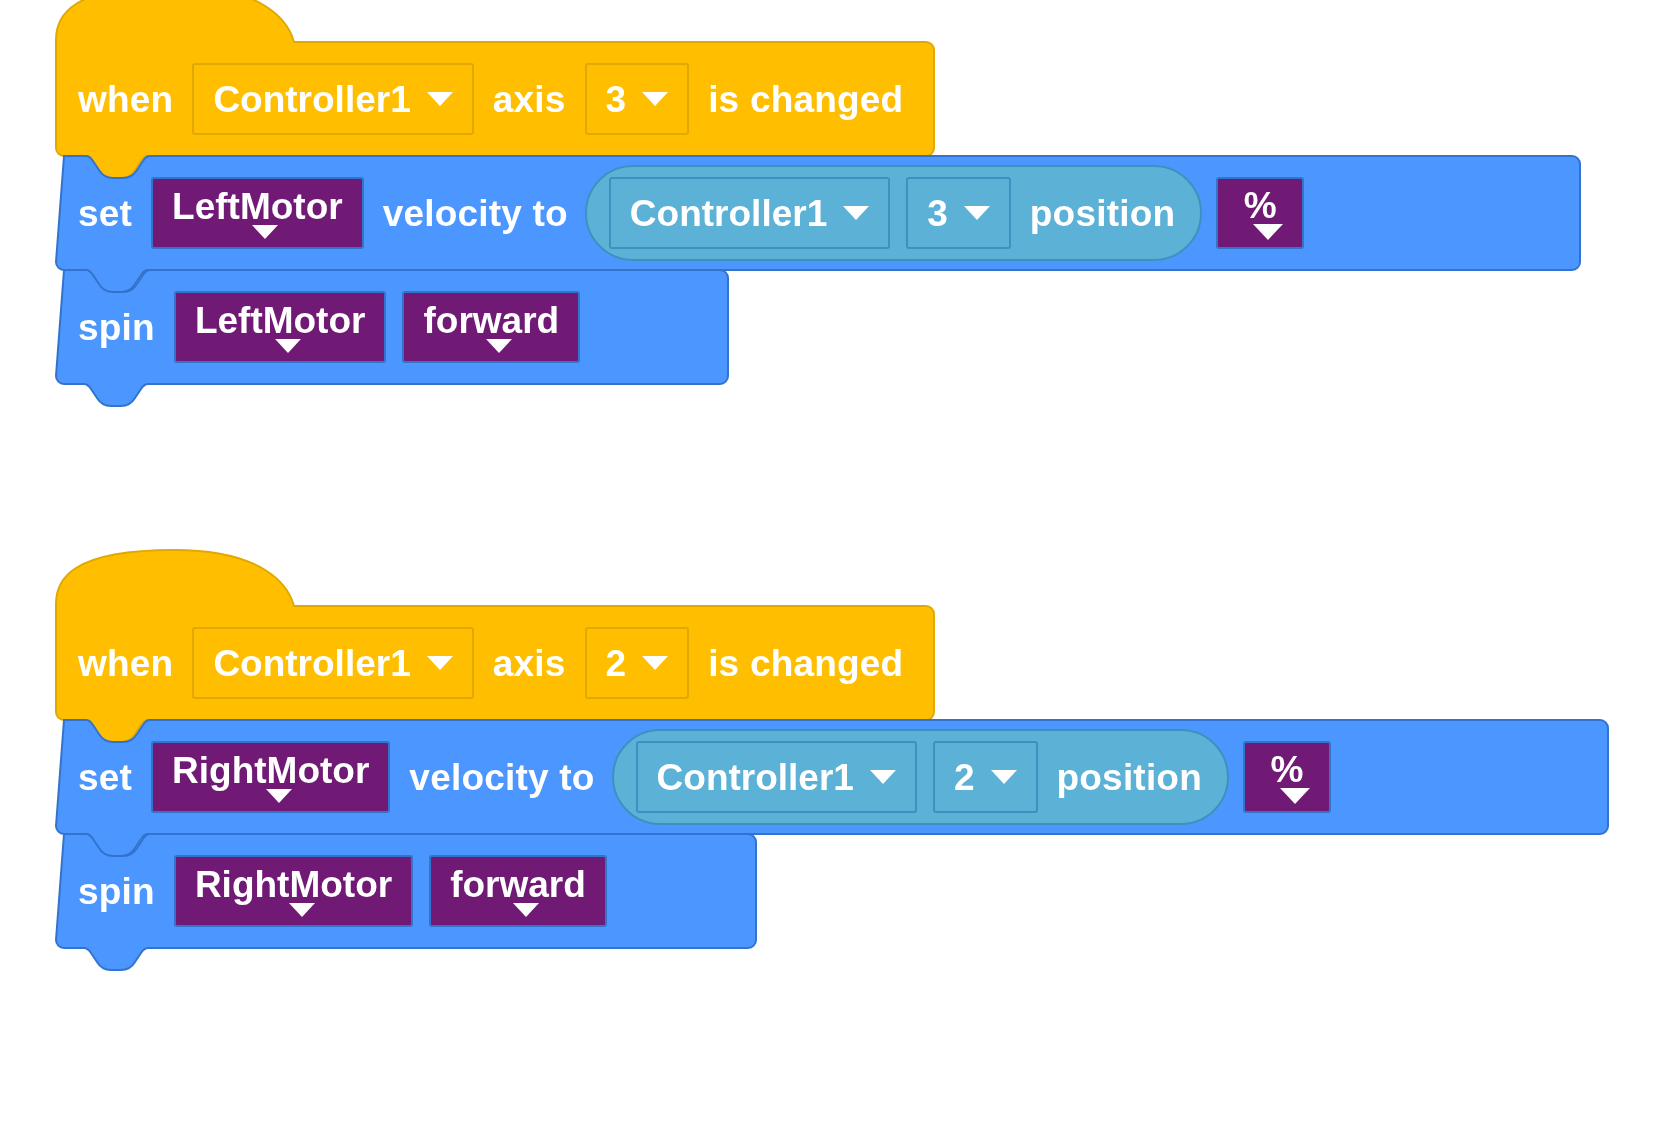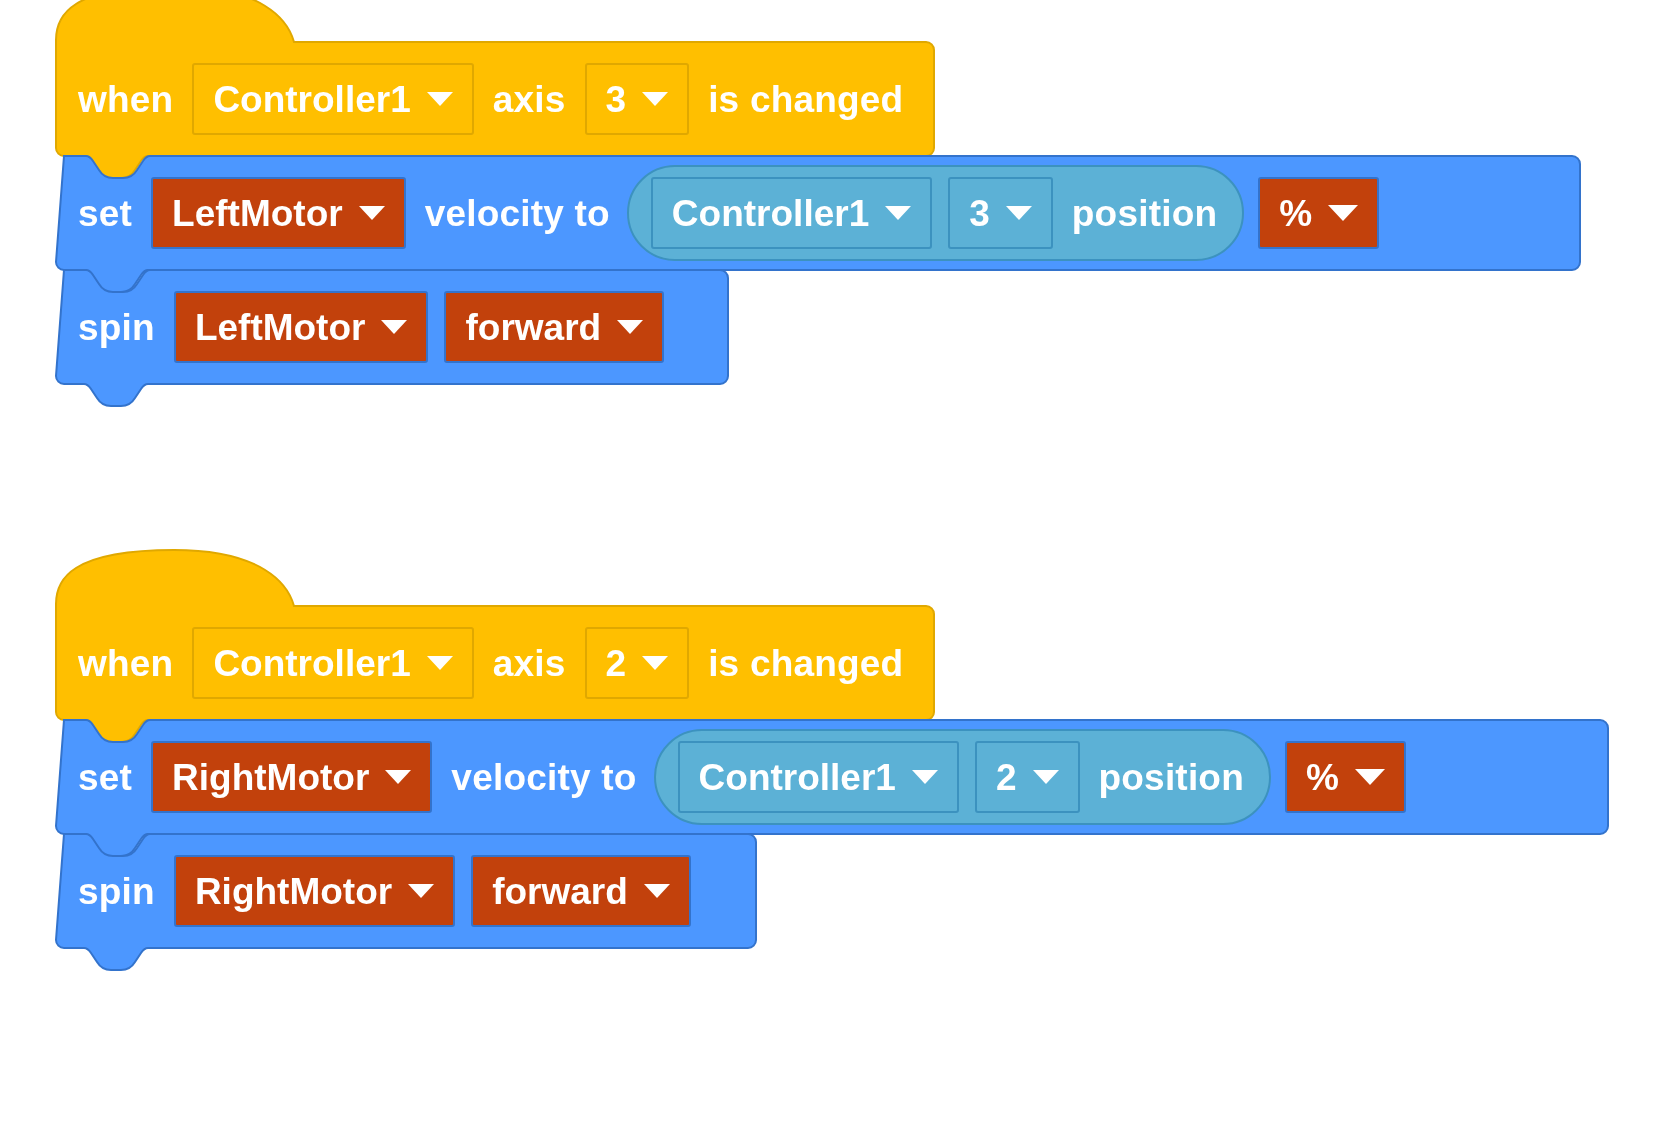--- a/index.html
+++ b/index.html
@@ -98,22 +98,23 @@
     flex: none;
   }
 
   
   .f-yellow {
     background: #ffbf00;
     border: 2px solid #e0a800;
   }
   
   .f-blue {
-    background: #c2410c;
+    background: #701a75;
     border: 2px solid #3373cc;
+    flex-direction: column;
   }
   
   .f-teal {
     background: #5cb1d6;
     border: 2px solid #3c92bf;
   }
 
   
   .reporter {
     display: inline-flex;

